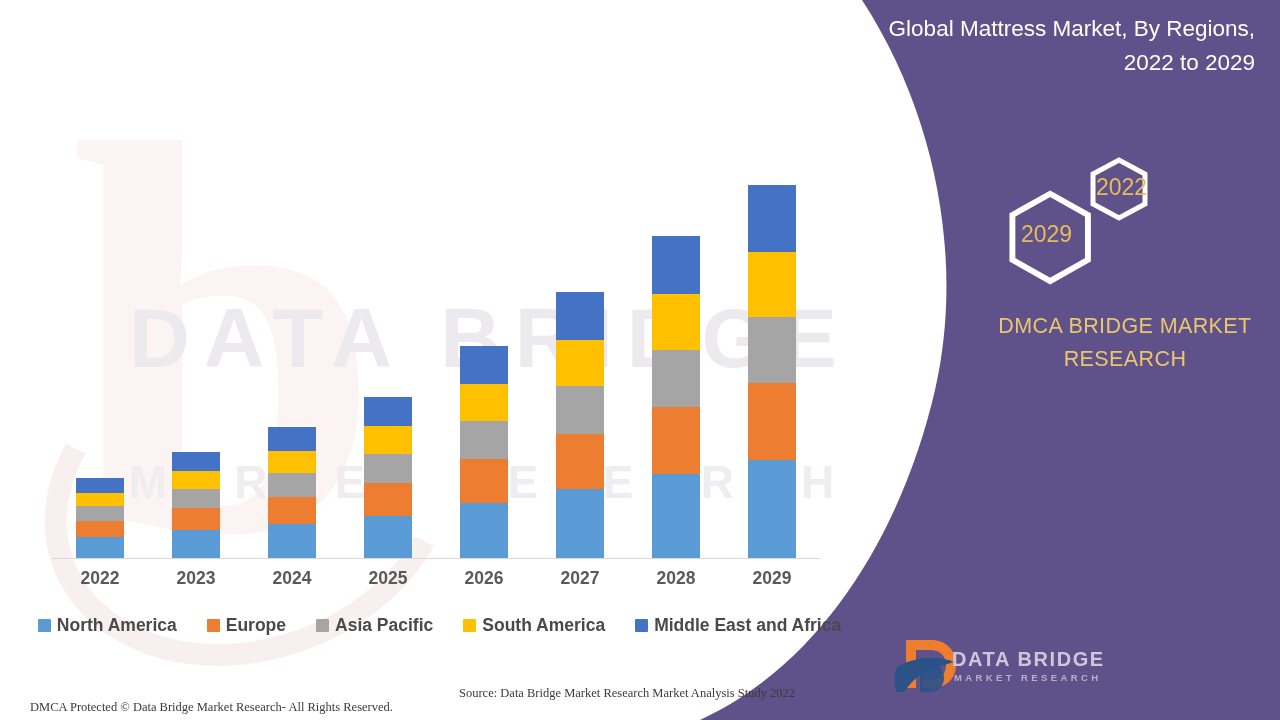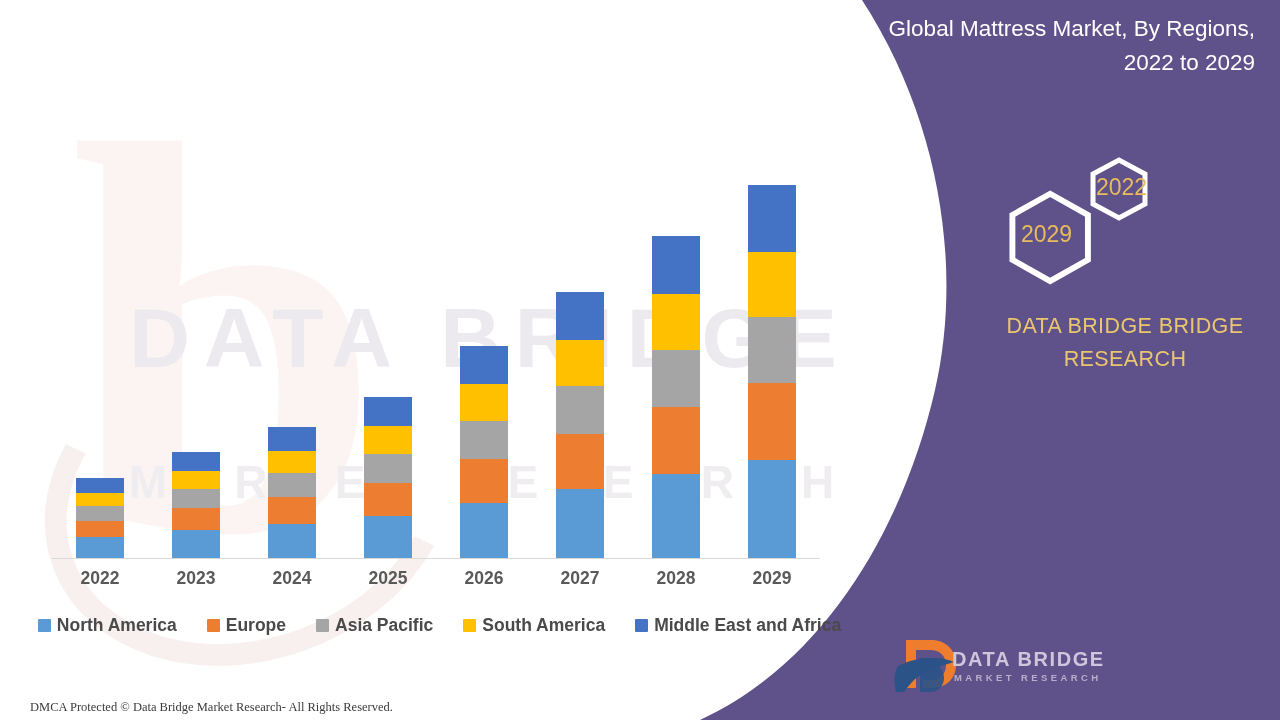--- a/index.html
+++ b/index.html
@@ -358,31 +358,32 @@
         <span class="legend-swatch" style="background: rgb(255, 192, 0);"></span>
         <span class="legend-label">South America</span>
       </div>
       <div class="legend-item">
         <span class="legend-swatch" style="background: rgb(68, 114, 196);"></span>
         <span class="legend-label">Middle East and Africa</span>
       </div>
     </div>
 
   <div class="footer-left">DMCA Protected © Data Bridge Market Research- All Rights Reserved.</div>
+  <div class="footer-right">Source: Data Bridge Market Research Market Analysis Study 2022</div>
 
   <div class="panel-title">Global Mattress Market,  By Regions, 2022 to 2029</div>
 
   <svg class="hex-wrap" viewBox="0 0 200 145">
     <polygon points="30,50 62,32 94,50 94,88 62,106 30,88" fill="none" stroke="#ffffff" stroke-width="5" transform="translate(-8,6) scale(1.18)"></polygon>
     <polygon points="112,16 138,2 164,16 164,46 138,60 112,46" fill="none" stroke="#ffffff" stroke-width="5" transform="translate(-4,8) scale(1.0)"></polygon>
   </svg>
   <div class="hex-label y2022">2022</div>
   <div class="hex-label y2029">2029</div>
 
-  <div class="panel-brand">DATA BRIDGE BRIDGE RESEARCH</div>
+  <div class="panel-brand">DMCA BRIDGE MARKET RESEARCH</div>
 
   <svg class="logo" viewBox="0 0 220 60">
     <path d="M16 4 L16 52 L26 52 L26 14 L40 14 C50 14 56 20 56 29 C56 38 50 44 40 44 L33 44 L33 52 L41 52 C57 52 66 42 66 29 C66 14 56 4 41 4 Z" fill="#ef7d2e"></path>
     <path d="M8 30 C26 20 52 20 64 26 C52 30 34 34 24 44 C18 50 14 56 14 56 L6 56 C4 46 4 36 8 30 Z" fill="#2b5388"></path>
     <path d="M30 22 C44 22 54 32 54 42 C54 50 48 56 40 56 L30 56 Z" fill="#2b5388" opacity="0.92"></path>
   </svg>
   <div class="logo-text-top">DATA BRIDGE</div>
   <div class="logo-text-bot">MARKET RESEARCH</div>
 
 </div>

